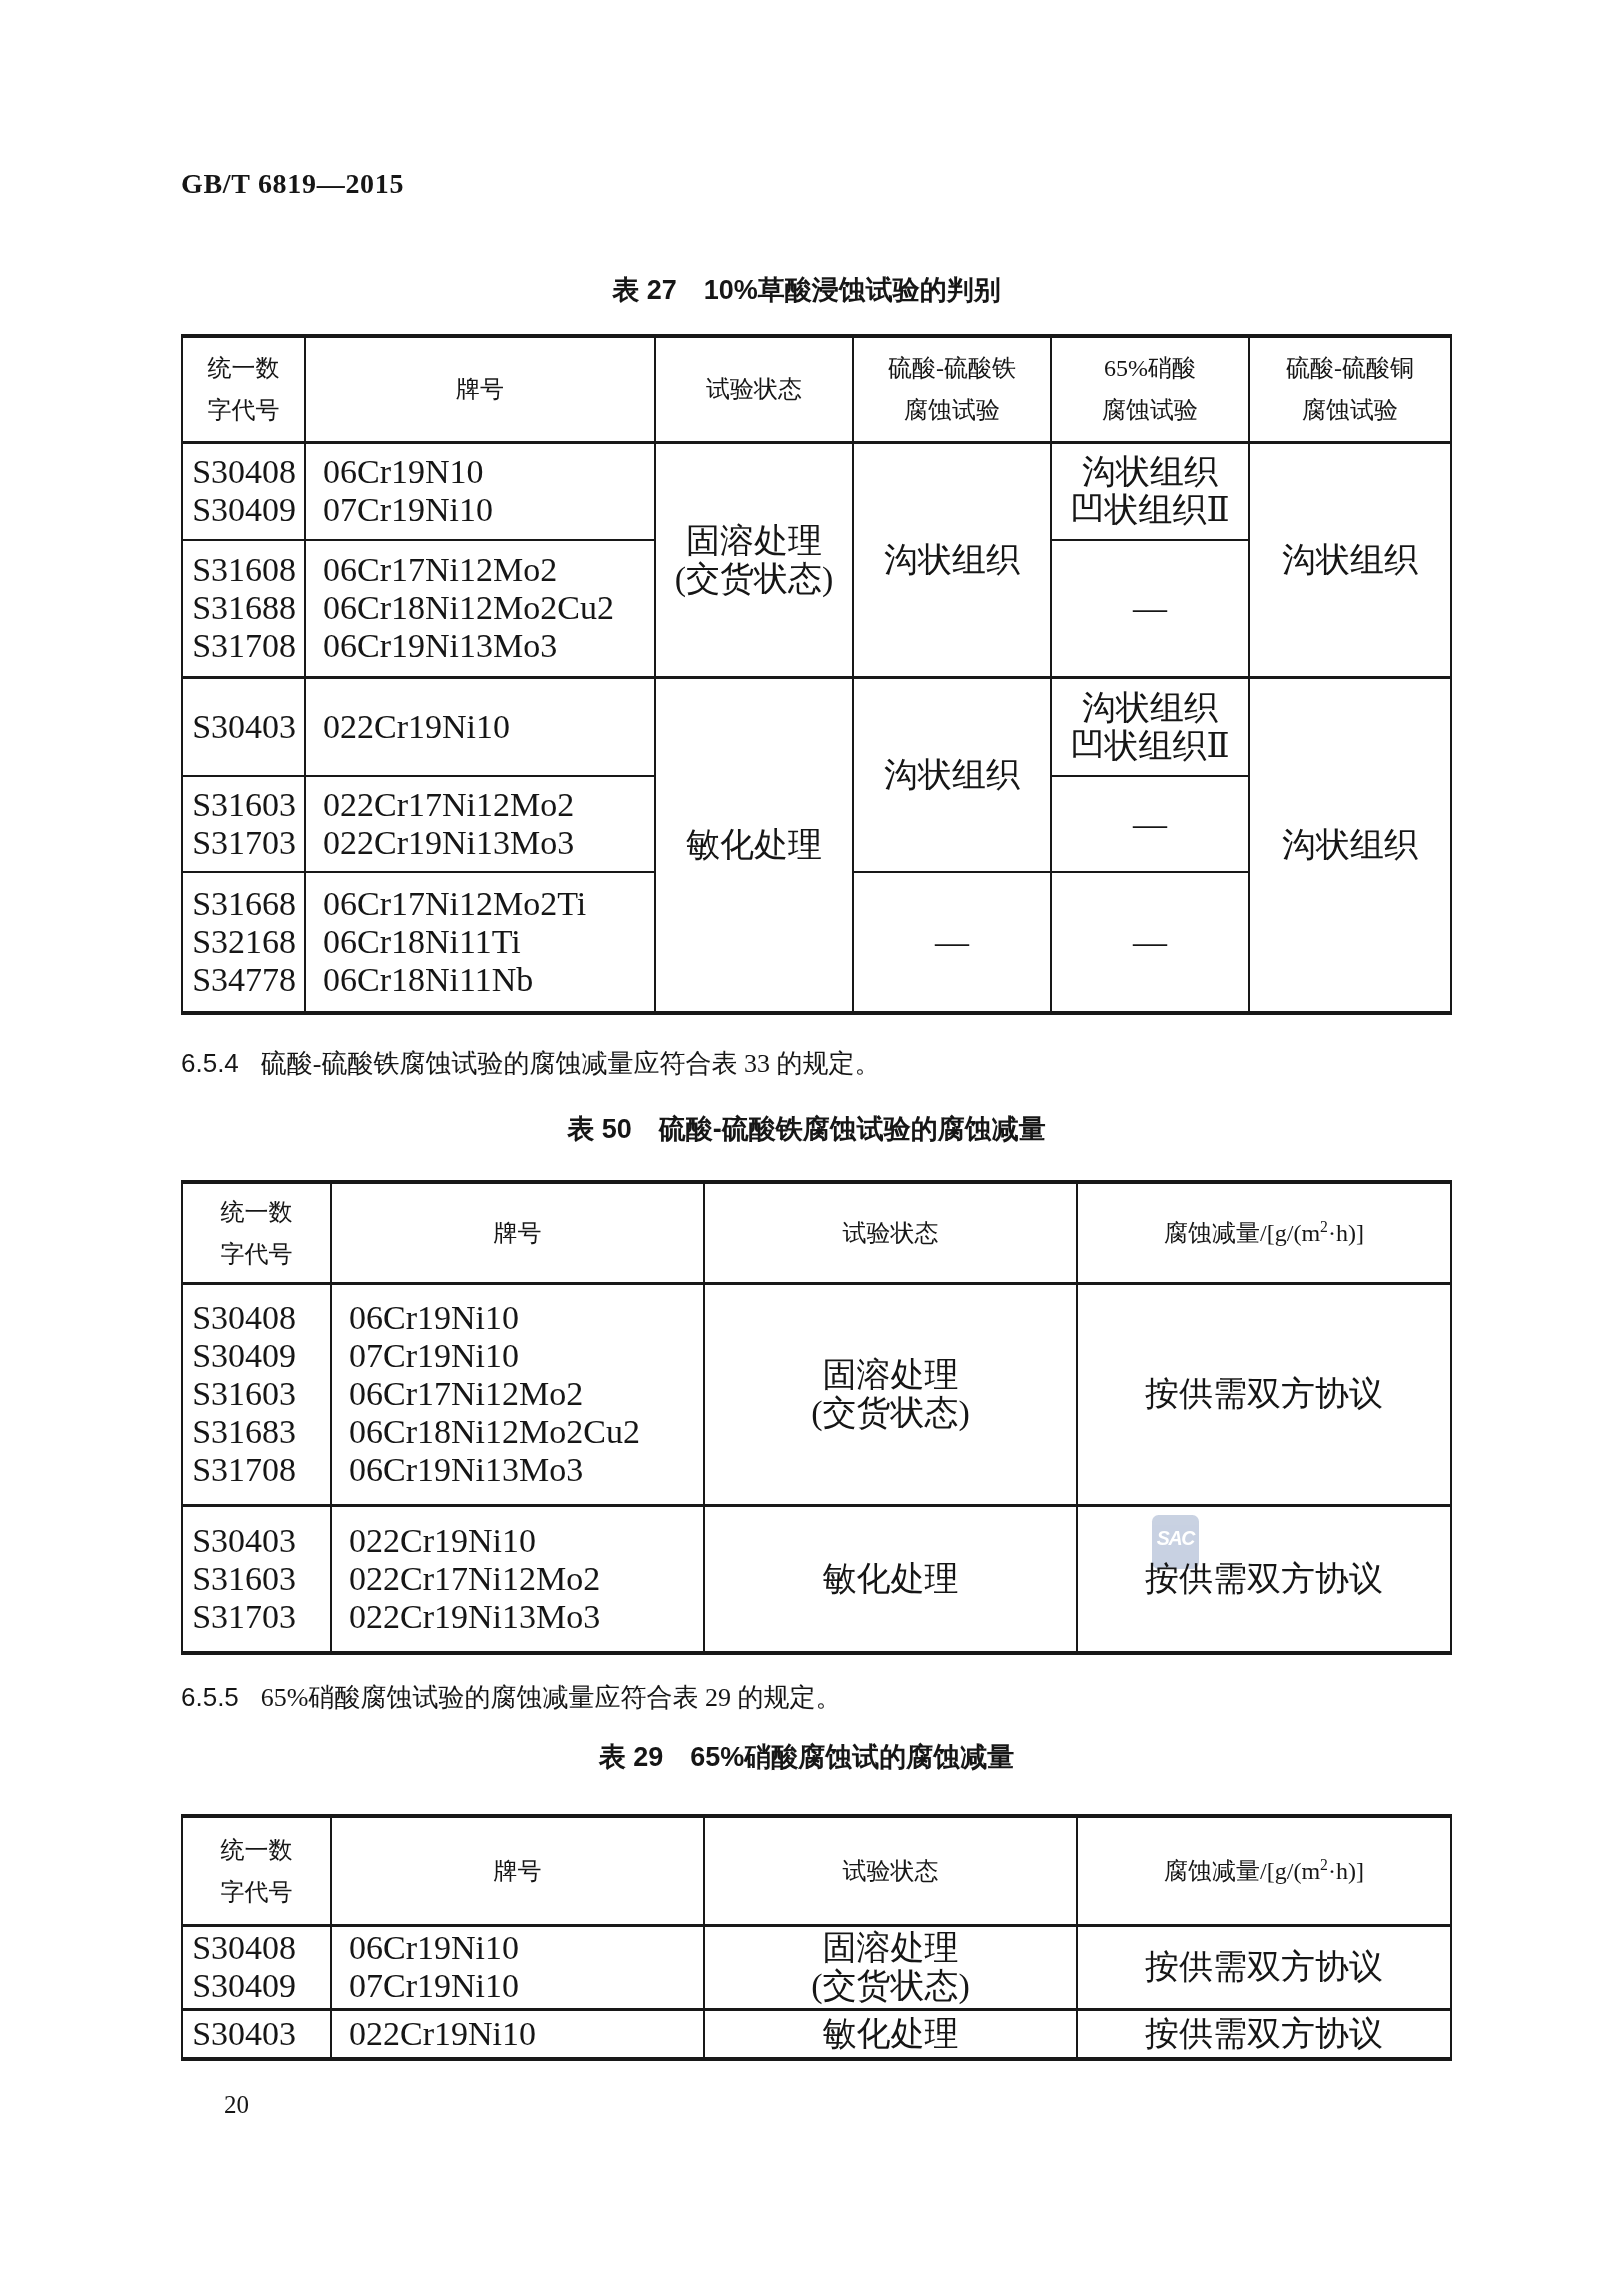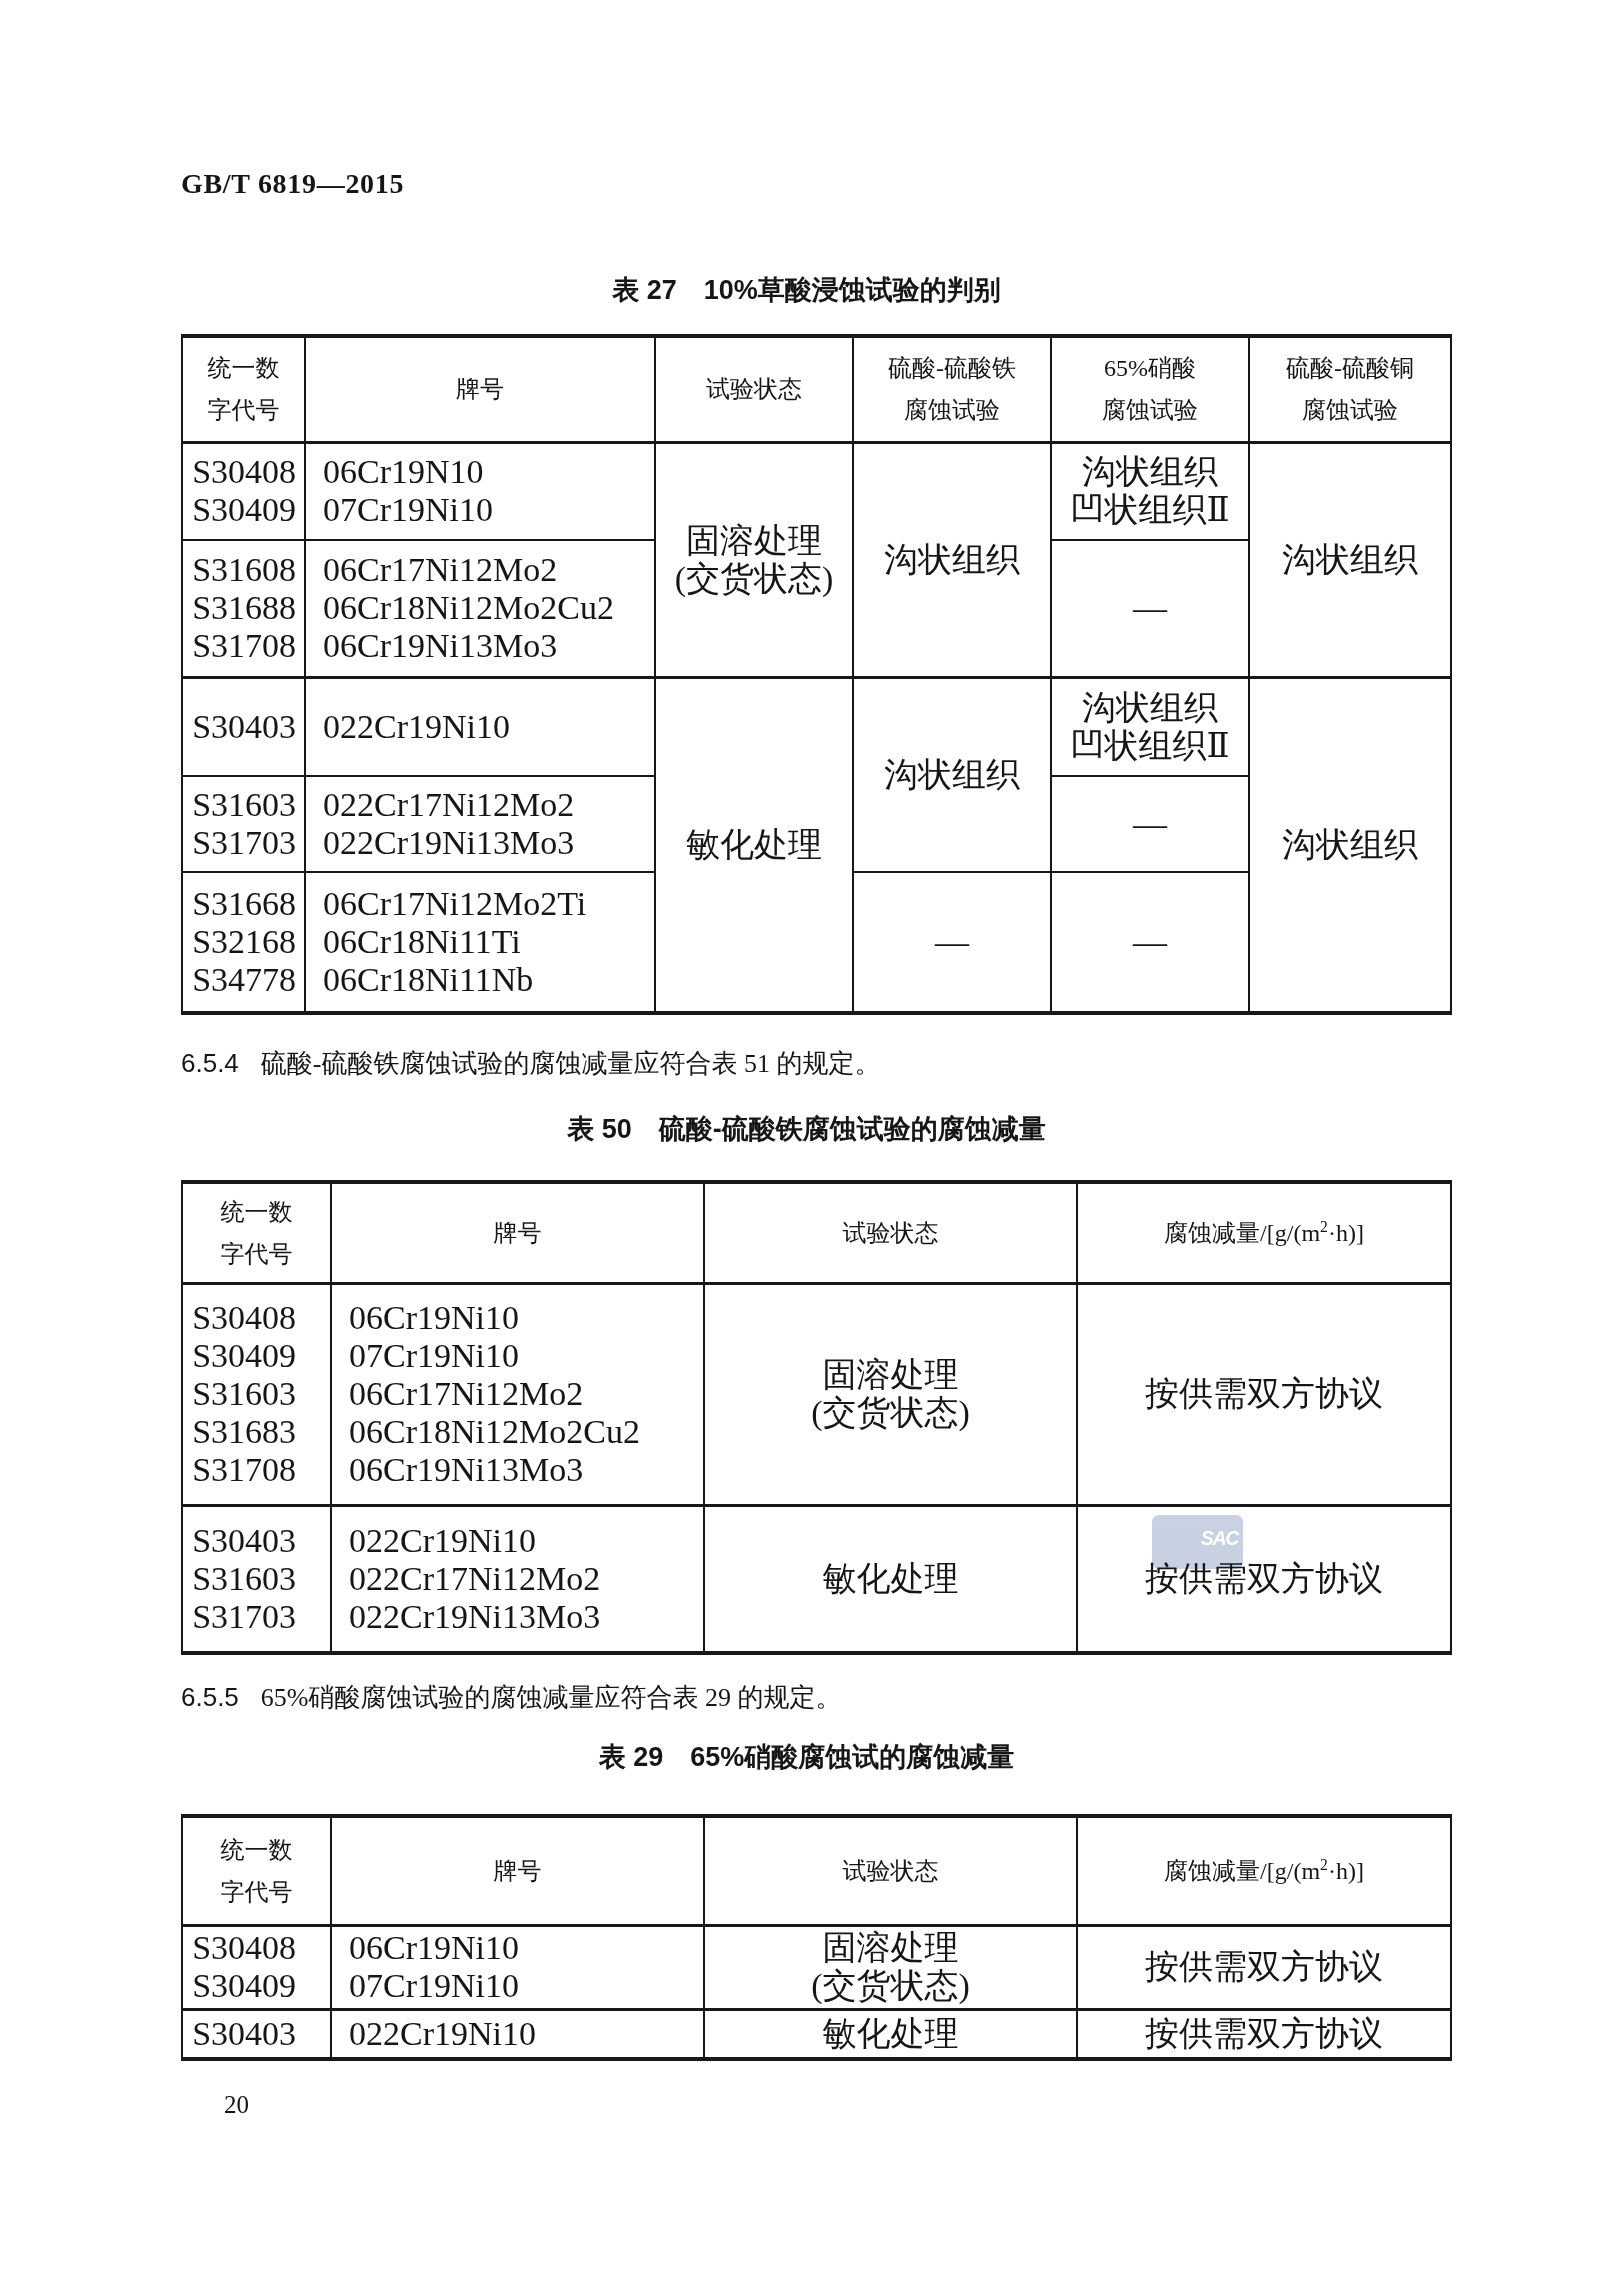--- a/index.html
+++ b/index.html
@@ -40,21 +40,21 @@
   }
   tr.hdr th{border-bottom-width:3.3px;font-size:24px;}
   tr.sep td{border-top-width:3.3px;}
   td.lt{text-align:left;padding-left:9.2px;}
   td.lt2{text-align:left;padding-left:17px;}
   td[data-bind-lines] div{height:38px;line-height:38px;}
   th[data-bind-lines] div{height:42px;line-height:42px;}
   sup{font-size:15.7px;line-height:0;}
   .watermark{
     position:absolute;left:1152px;top:1515px;width:47px;height:54px;
-    border-radius:6.5px;opacity:0.85;z-index:0;padding-left:44px;
+    border-radius:6.5px;opacity:0.85;z-index:0;
   }
   .watermark span{
     display:block;margin-top:11.8px;text-align:center;color:#ffffff;
     font-style:italic;font-weight:bold;font-size:19.6px;letter-spacing:-1.3px;
     font-family:"Liberation Sans","DejaVu Sans",sans-serif;
   }
   .page-num{position:absolute;left:224px;top:2091px;font-size:25px;}
 </style>
 </head>
 <body>
@@ -167,21 +167,21 @@
           <div>06Cr18Ni11Ti</div>
           <div>06Cr18Ni11Nb</div>
         </td>
     <td data-bind="table27.groups.sensitized.ferric_last">—</td>
     <td data-bind="table27.groups.sensitized.rows.2.nitric">—</td>
   </tr>
 </tbody>
   </table>
 
 <div class="clause" id="c654">
-  <span class="num" data-bind="clause_654.num">6.5.4</span><span data-bind="clause_654.text">硫酸-硫酸铁腐蚀试验的腐蚀减量应符合表 51 的规定。</span>
+  <span class="num" data-bind="clause_654.num">6.5.4</span><span data-bind="clause_654.text">硫酸-硫酸铁腐蚀试验的腐蚀减量应符合表 33 的规定。</span>
 </div>
 
 <div class="tbl-title" id="t28-title" data-bind="table28.title">表 50　硫酸-硫酸铁腐蚀试验的腐蚀减量</div>
 
 <table id="t28">
   <colgroup>
       <col style="width:149px">
       <col style="width:373px">
       <col style="width:373px">
       <col style="width:374px">

